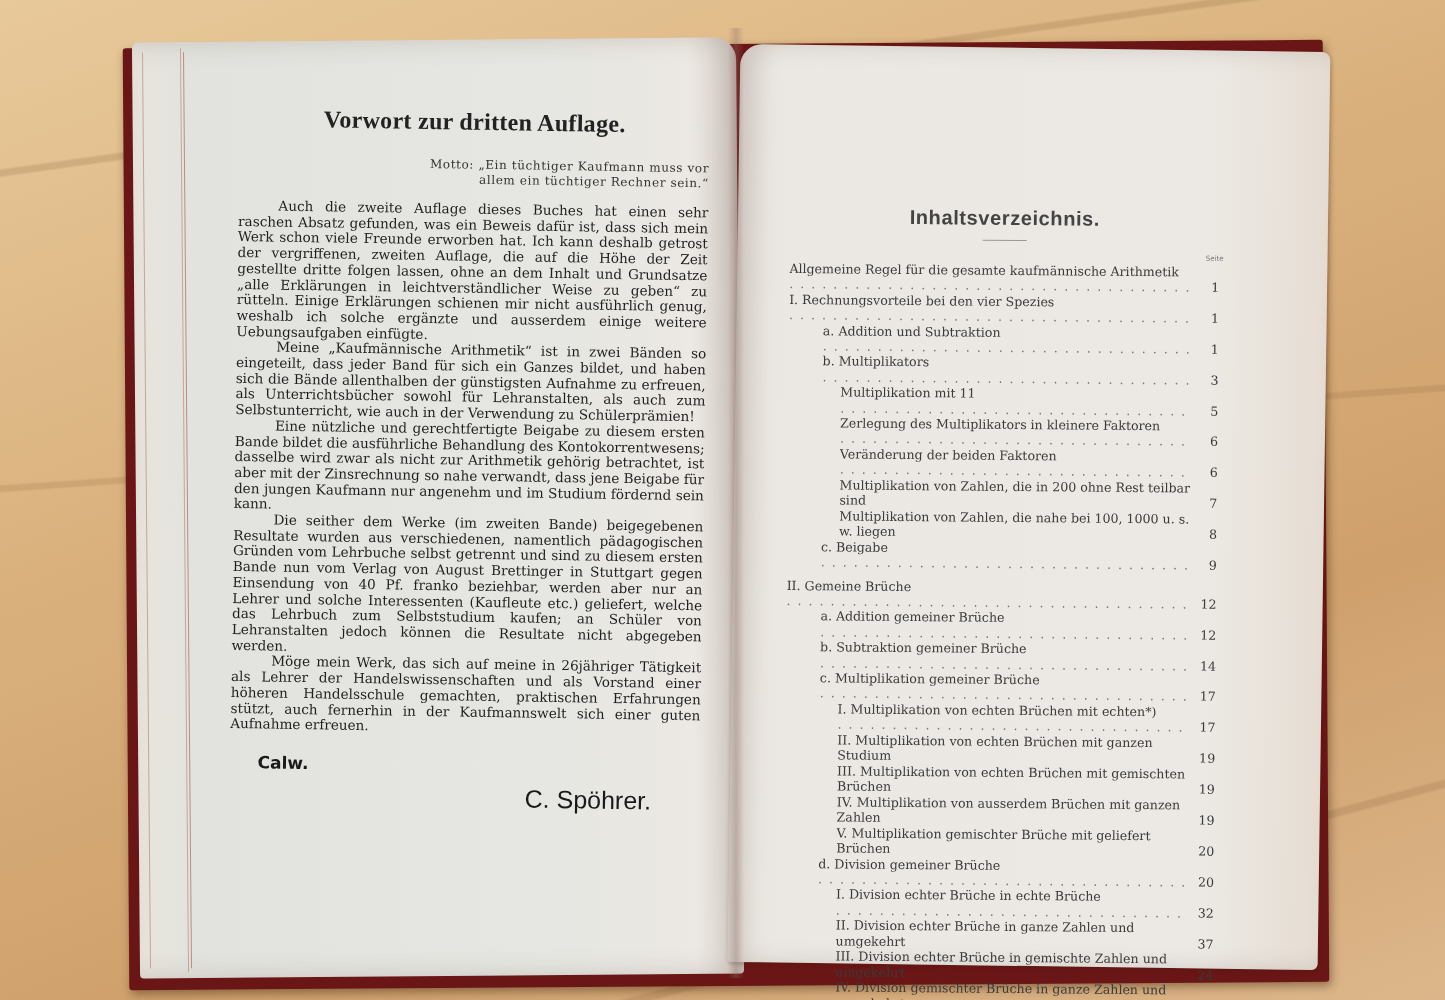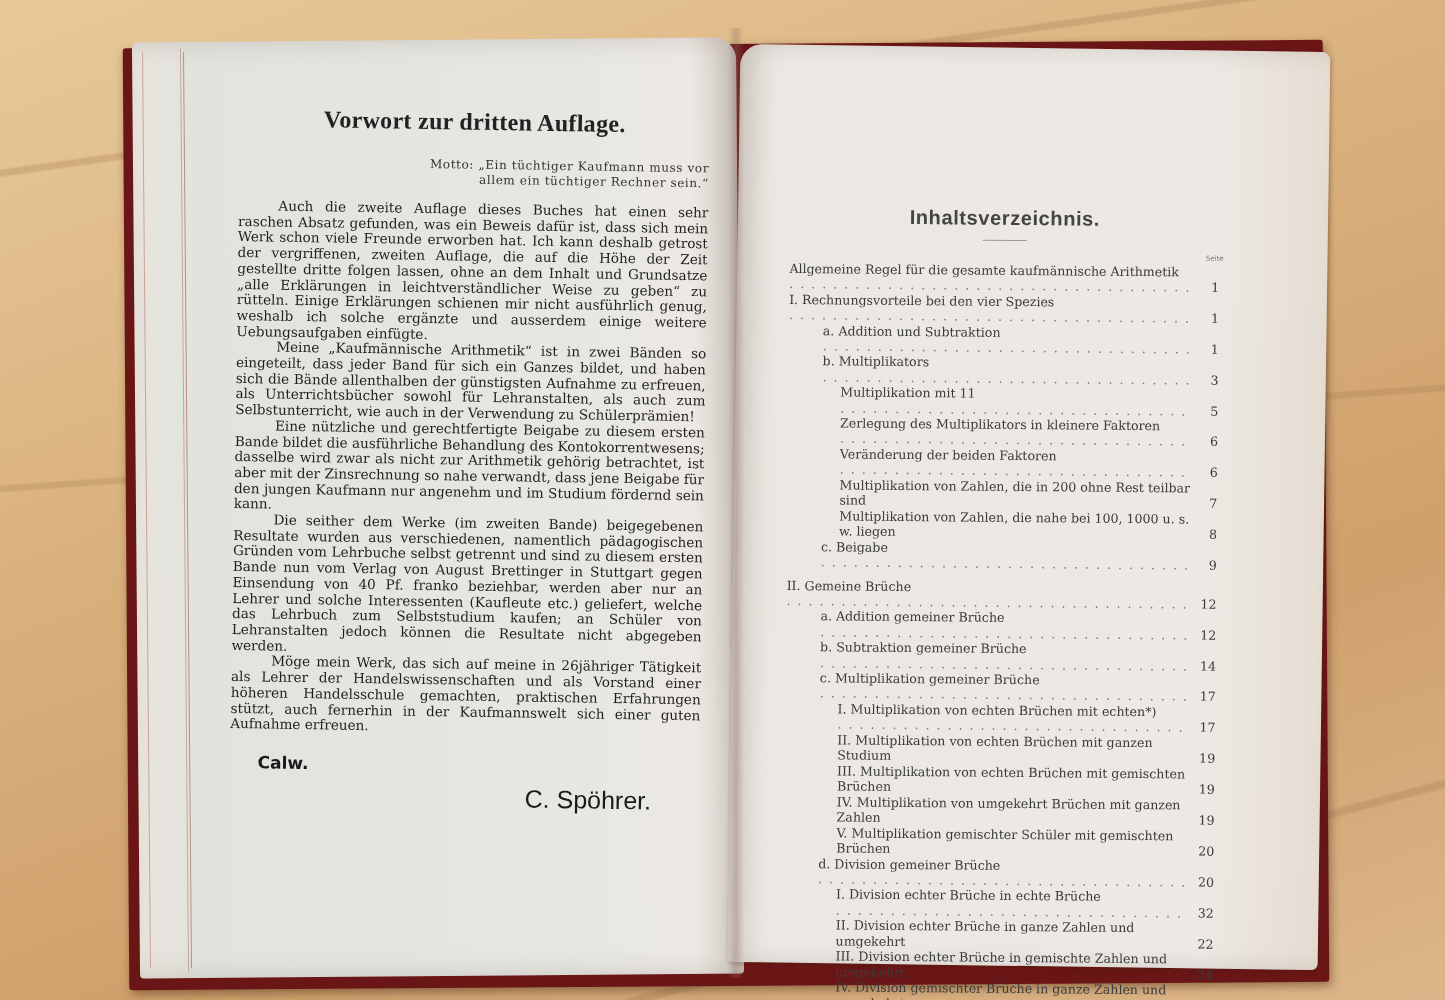--- a/index.html
+++ b/index.html
@@ -191,38 +191,38 @@
       </div>
       <div class="toc-entry" style="padding-left: 52px;">
         <div class="toc-text" style="white-space: normal; max-height: 31px;"><span class="label">II. Multiplikation von echten Brüchen mit ganzen Studium</span><span class="dots"> ........................................</span></div>
         <div class="toc-page">19</div>
       </div>
       <div class="toc-entry" style="padding-left: 52px;">
         <div class="toc-text" style="white-space: normal; max-height: 31px;"><span class="label">III. Multiplikation von echten Brüchen mit gemischten Brüchen</span><span class="dots"> ........................................</span></div>
         <div class="toc-page">19</div>
       </div>
       <div class="toc-entry" style="padding-left: 52px;">
-        <div class="toc-text" style="white-space: normal; max-height: 31px;"><span class="label">IV. Multiplikation von umgekehrt Brüchen mit ganzen Zahlen</span><span class="dots"> ........................................</span></div>
+        <div class="toc-text" style="white-space: normal; max-height: 31px;"><span class="label">IV. Multiplikation von ausserdem Brüchen mit ganzen Zahlen</span><span class="dots"> ........................................</span></div>
         <div class="toc-page">19</div>
       </div>
       <div class="toc-entry" style="padding-left: 52px;">
-        <div class="toc-text" style="white-space: normal; max-height: 31px;"><span class="label">V. Multiplikation gemischter Schüler mit gemischten Brüchen</span><span class="dots"> ........................................</span></div>
+        <div class="toc-text" style="white-space: normal; max-height: 31px;"><span class="label">V. Multiplikation gemischter Brüche mit geliefert Brüchen</span><span class="dots"> ........................................</span></div>
         <div class="toc-page">20</div>
       </div>
       <div class="toc-entry" style="padding-left: 34px;">
         <div class="toc-text" style="white-space: normal; max-height: 31px;"><span class="label">d. Division gemeiner Brüche</span><span class="dots"> ........................................</span></div>
         <div class="toc-page">20</div>
       </div>
       <div class="toc-entry" style="padding-left: 52px;">
         <div class="toc-text" style="white-space: normal; max-height: 31px;"><span class="label">I. Division echter Brüche in echte Brüche</span><span class="dots"> ........................................</span></div>
         <div class="toc-page">32</div>
       </div>
       <div class="toc-entry" style="padding-left: 52px;">
         <div class="toc-text" style="white-space: normal; max-height: 31px;"><span class="label">II. Division echter Brüche in ganze Zahlen und umgekehrt</span><span class="dots"> ........................................</span></div>
-        <div class="toc-page">22</div>
+        <div class="toc-page">37</div>
       </div>
       <div class="toc-entry" style="padding-left: 52px;">
         <div class="toc-text" style="white-space: normal; max-height: 31px;"><span class="label">III. Division echter Brüche in gemischte Zahlen und umgekehrt</span><span class="dots"> ........................................</span></div>
         <div class="toc-page">24</div>
       </div>
       <div class="toc-entry" style="padding-left: 52px;">
         <div class="toc-text" style="white-space: normal; max-height: 31px;"><span class="label">IV. Division gemischter Brüche in ganze Zahlen und umgekehrt</span></div>
         <div class="toc-page">24</div>
       </div>
     </div>

